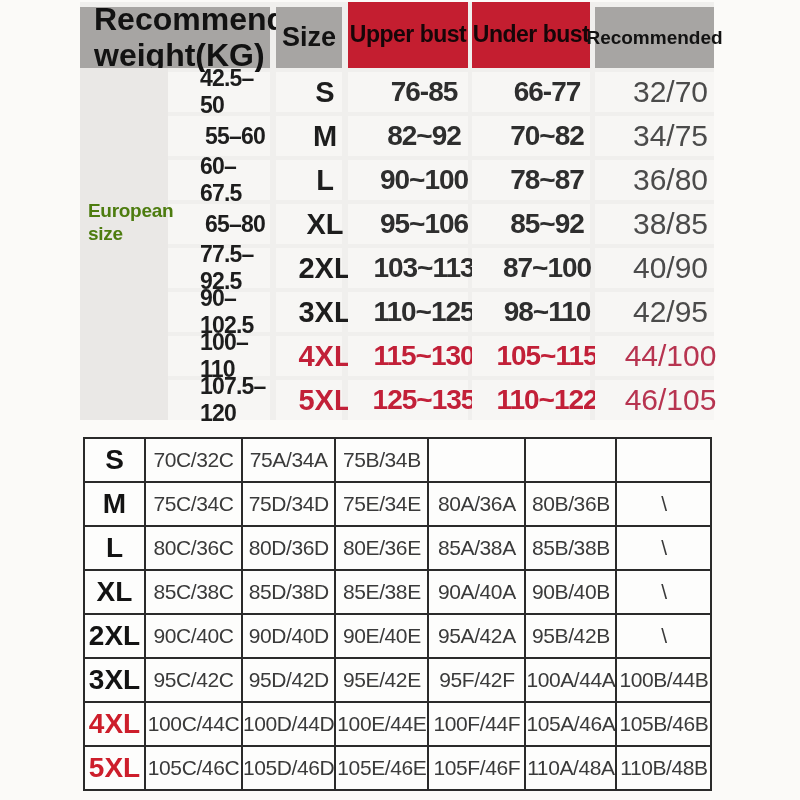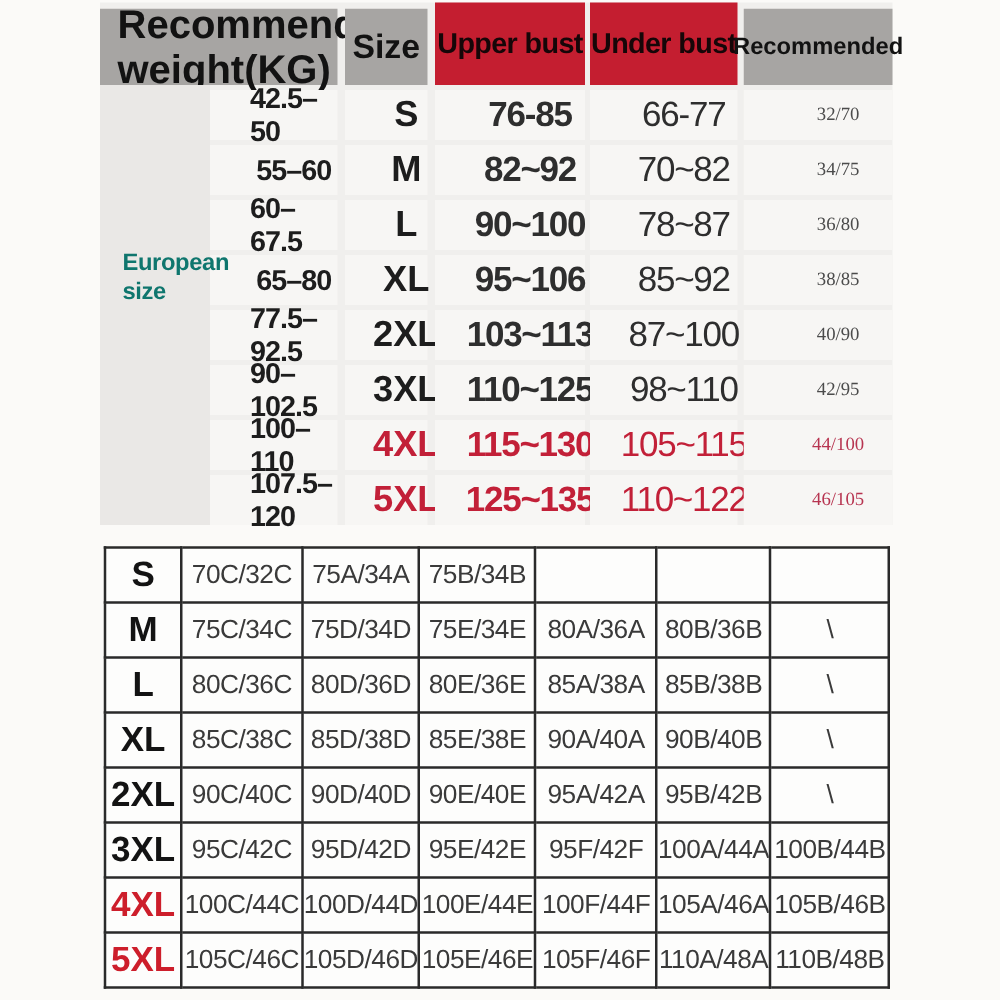--- a/index.html
+++ b/index.html
@@ -17,34 +17,34 @@
   .hcell.gray{background:#a7a5a3;margin-top:5px;height:61px;}
   .hcell.red{background:#c41e30;height:66px;color:#160608;}
   .h-weight{width:190px;justify-content:flex-start;text-align:left;padding-left:14px;
             font-size:32px;margin-right:6px;}
   .h-size{width:66px;font-size:27px;margin-right:6px;}
   .h-upper{width:120px;font-size:23px;letter-spacing:-0.5px;margin-right:4px;}
   .h-under{width:118px;font-size:23px;letter-spacing:-0.5px;margin-right:5px;}
   .h-rec{width:119px;font-size:19px;}
 
   .side-panel{position:absolute;left:0;top:66px;width:88px;height:352px;background:#eae8e6;}
-  .side-label{position:absolute;left:18px;top:198px;width:86px;z-index:2;
+  .side-label{position:absolute;left:8px;top:198px;width:86px;z-index:2;
               font-weight:bold;font-size:19px;letter-spacing:-0.3px;
-              color:#0f766e;line-height:1.2;}
+              color:#4d7c0f;line-height:1.2;}
 
   .trows{margin-top:4px;display:flex;flex-direction:column;gap:4px;position:relative;z-index:1;}
   .trow{display:flex;height:40px;}
   .cell{background:#f7f6f4;display:flex;align-items:center;justify-content:center;
         color:#2e2e2e;box-sizing:border-box;padding-left:32px;}
   .c-weight{margin-left:88px;width:102px;font-weight:bold;font-size:23px;
             letter-spacing:-0.8px;margin-right:6px;color:#1d1d1d;}
   .c-size{width:66px;font-weight:bold;font-size:29px;margin-right:6px;color:#1d1d1d;}
   .c-upper{width:120px;font-weight:bold;font-size:28px;letter-spacing:-1px;margin-right:4px;}
-  .c-under{width:118px;font-weight:normal;font-size:28px;letter-spacing:-1px;margin-right:5px;}
-  .c-rec{width:119px;font-size:15px;font-weight:400;color:#4b4b4b;font-family:Liberation Serif, serif;}
+  .c-under{width:118px;font-weight:bold;font-size:28px;letter-spacing:-1px;margin-right:5px;}
+  .c-rec{width:119px;font-size:30px;font-weight:400;color:#4b4b4b;}
   .trow.hl .c-size,.trow.hl .c-upper,.trow.hl .c-under{color:#c22038;}
   .trow.hl .c-rec{color:#b73450;}
 
   
   .bottom-table{position:absolute;left:83px;top:437px;border-collapse:collapse;table-layout:fixed;
                 background:#fdfdfc;}
   .bottom-table td{border:2px solid #2a2a2a;height:42px;text-align:center;vertical-align:middle;
                    font-size:21px;color:#3a3a3a;letter-spacing:-0.4px;padding:0;
                    white-space:nowrap;overflow:hidden;}
   .bottom-table td.lbl{font-size:28px;font-weight:bold;color:#131313;letter-spacing:0;}

